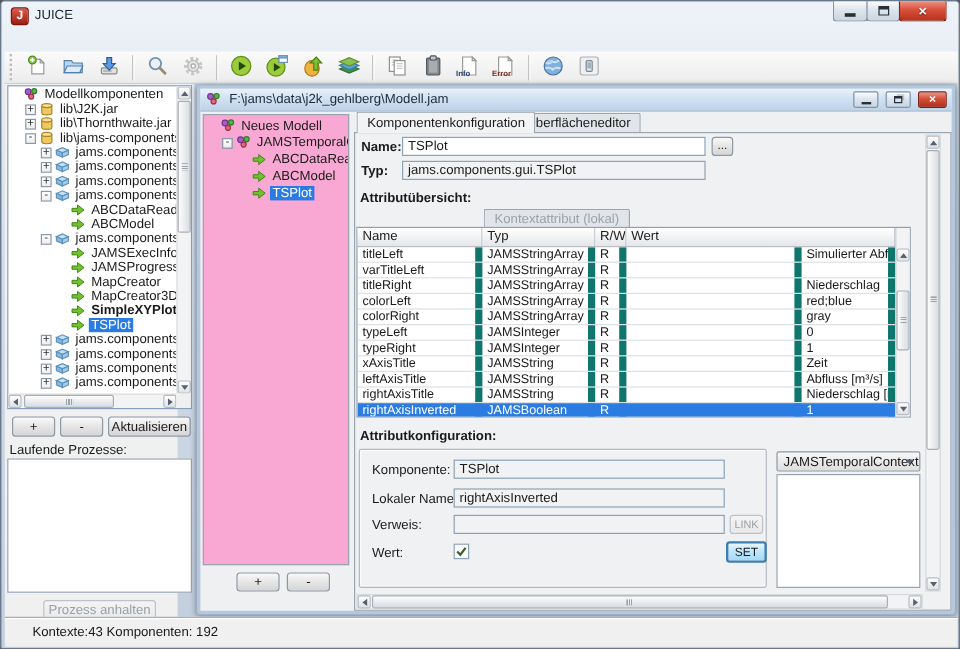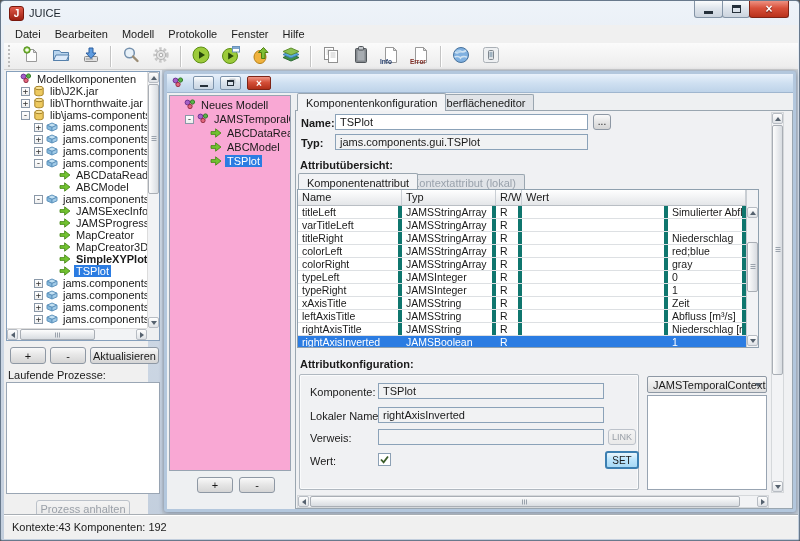--- a/index.html
+++ b/index.html
@@ -93,67 +93,59 @@
        overflow:hidden;white-space:nowrap}
   .fld.ro{background:#f1f2f3}
   .dotsbtn{position:absolute;width:18px;height:16px;font-size:10px;line-height:8px}
   
   .atable{position:absolute;left:2px;top:96px;width:462px;height:159px;background:#fff;border:1px solid #8fa0ae}
   .thead{display:flex;height:16px;background:linear-gradient(#ffffff,#e4e6e9);border-bottom:1px solid #b9bec4;
          position:absolute;left:0;top:0;right:12px}
   .th{border-right:1px solid #c9ced4;padding:1px 4px;overflow:hidden;white-space:nowrap;flex:none}
   .tbody{position:absolute;left:0;top:16px;right:12px;bottom:0;overflow:hidden}
   .trow{display:flex;height:13px;border-bottom:1px solid #dde0e3}
-  .td{border-right:4px solid #0f766e;padding:0 4px;line-height:12px;overflow:hidden;white-space:nowrap;flex:none;font-size:10.5px}
+  .td{border-right:6px solid #0f766e;padding:0 4px;line-height:12px;overflow:hidden;white-space:nowrap;flex:none;font-size:10.5px}
   .trow.sel{background:#2b7ce2;color:#fff}
   .trow.sel .td{border-color:#2b7ce2}
   .c0{width:104px}.c1{width:94px}.c2{width:26px}.c3{width:146px}.c4{width:78px;flex:1 1 auto}
   
   .cfgbox{position:absolute;left:4px;top:281px;width:340px;height:116px;border:1px solid #b0b8c0;background:#f0f1f3;border-radius:2px;
           box-shadow:inset 0 0 0 1px #fafbfc}
   .cb{position:absolute;width:13px;height:13px;background:#fff;border:1px solid #8ca0b4}
   .setbtn{position:absolute;display:flex;align-items:center;justify-content:center;font-size:10px;
           border:2px solid #3c7fb1;border-radius:3px;background:linear-gradient(#eaf6fd,#bee6fd 45%,#a7d9f5)}
   .linkbtn{position:absolute;display:flex;align-items:center;justify-content:center;font-size:9px;color:#9aa0a8;
           border:1px solid #bcc2ca;border-radius:3px;background:linear-gradient(#f4f4f4,#e9e9e9)}
   .dd{position:absolute;height:17px;border:1px solid #8e98a4;border-radius:2px;display:flex;align-items:center;
       padding:0 18px 0 5px;background:linear-gradient(#f7f7f7,#dedede);overflow:hidden;white-space:nowrap}
   .dd .arr.down{position:absolute;right:5px;top:6px}
   .listbox{position:absolute;background:#fff;border:1px solid #98a4b2}
   
   .statusbar{position:absolute;left:3px;top:513px;width:794px;height:25px;background:#f0f0f0;display:flex;align-items:center;
-             padding-left:8px;border-top:1px solid #a8aeb4;box-shadow:inset 0 1px 0 #fff}
+             padding-left:23px;border-top:1px solid #a8aeb4;box-shadow:inset 0 1px 0 #fff}
 </style>
 </head>
 <body>
 
 <div class="win">
 
   <div class="titlebar">
     <span class="appicon">J</span>
     <span class="title-text">JUICE</span>
     <div class="win-controls">
       <div class="wbtn min">
           <span class="g-min"></span>
         </div>
       <div class="wbtn max">
           <span class="g-max"></span>
         </div>
       <div class="wbtn close">×</div>
     </div>
   </div>
 
-  <div class="menubar">
-      <div class="menu-item">Datei</div>
-      <div class="menu-item">Bearbeiten</div>
-      <div class="menu-item">Modell</div>
-      <div class="menu-item">Protokolle</div>
-      <div class="menu-item">Fenster</div>
-      <div class="menu-item">Hilfe</div>
-    </div>
 
   <div class="toolbar">
       <div class="thandle"></div>
       <div class="tbtn">
         <span><svg width="20" height="20" viewBox="0 0 20 20">
             <path d="M5.5 4.5h7l3 3v9h-10z" fill="#fcfcfc" stroke="#9a9a9a"></path>
             <path d="M12.5 4.5l3 3h-3z" fill="#dcdcdc" stroke="#9a9a9a"></path>
             <circle cx="6" cy="5" r="3.2" fill="#86c440" stroke="#4f8c1c"></circle>
             <path d="M6 3.2v3.6M4.2 5h3.6" stroke="#fff" stroke-width="1.3"></path>
           </svg></span>
@@ -532,20 +524,21 @@
     <div class="iframe">
       <div class="if-title">
         <span class="ticon" id="if-title-icon">
             <svg width="12" height="12" viewBox="0 0 12 12">
               <path d="M4 6l1 4M8.5 5L7 10" stroke="#8a8a8a" stroke-width=".6" fill="none"></path>
               <circle cx="3.5" cy="3.5" r="2.4" fill="#a55fc6" stroke="#6e3590"></circle>
               <circle cx="8.5" cy="3" r="2.1" fill="#58b447" stroke="#337a28"></circle>
               <circle cx="6" cy="7.5" r="2.1" fill="#e2697f" stroke="#9e3048"></circle>
             </svg>
           </span>
+        <span class="if-title-text">F:\jams\data\j2k_gehlberg\Modell.jam</span>
         <div class="if-btn">
             <span class="if-gmin"></span>
           </div>
         <div class="if-btn">
             <span class="g-rest"></span>
           </div>
         <div class="if-btn close">×</div>
       </div>
       <div class="if-content">
 
@@ -619,21 +612,20 @@
 
           <span class="blabel" style="left:6px;top:24px;z-index:3">Name:</span>
           <div class="fld" style="left:40px;top:21px;width:253px;z-index:3">TSPlot</div>
           <div class="btn dotsbtn" style="left:298px;top:21px;z-index:3">...</div>
 
           <span class="blabel" style="left:6px;top:44px;z-index:3">Typ:</span>
           <div class="fld ro" style="left:40px;top:41px;width:253px;z-index:3">jams.components.gui.TSPlot</div>
 
           <span class="blabel" style="left:5px;top:66px;z-index:3">Attributübersicht:</span>
 
-          <div class="tab active" style="left:3px;top:80px;z-index:4">Komponentenattribut</div>
           <div class="tab disabled" style="left:108px;top:81px;z-index:3">Kontextattribut (lokal)</div>
 
           <div class="atable" style="z-index:4">
             <div class="thead" id="attr-thead">
                 <div class="th c0">Name</div>
                 <div class="th c1">Typ</div>
                 <div class="th c2">R/W</div>
                 <div class="th c4">Wert</div>
               </div>
             <div class="tbody" id="attr-tbody">

